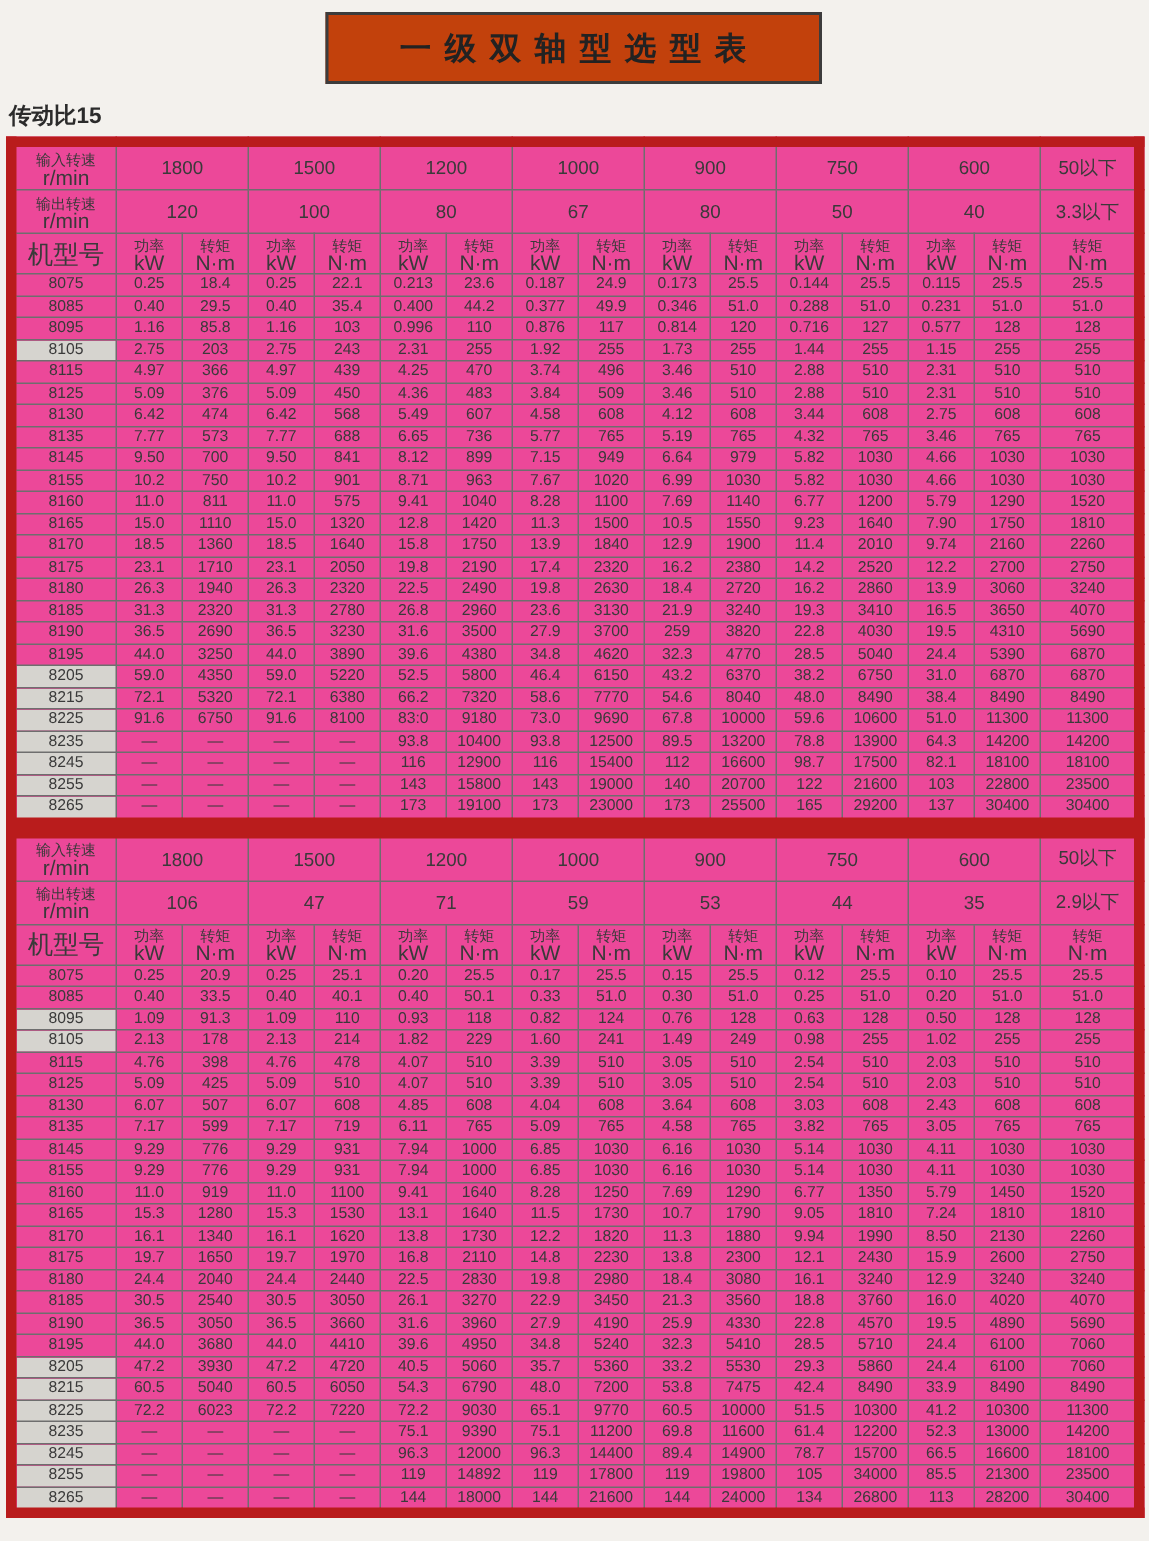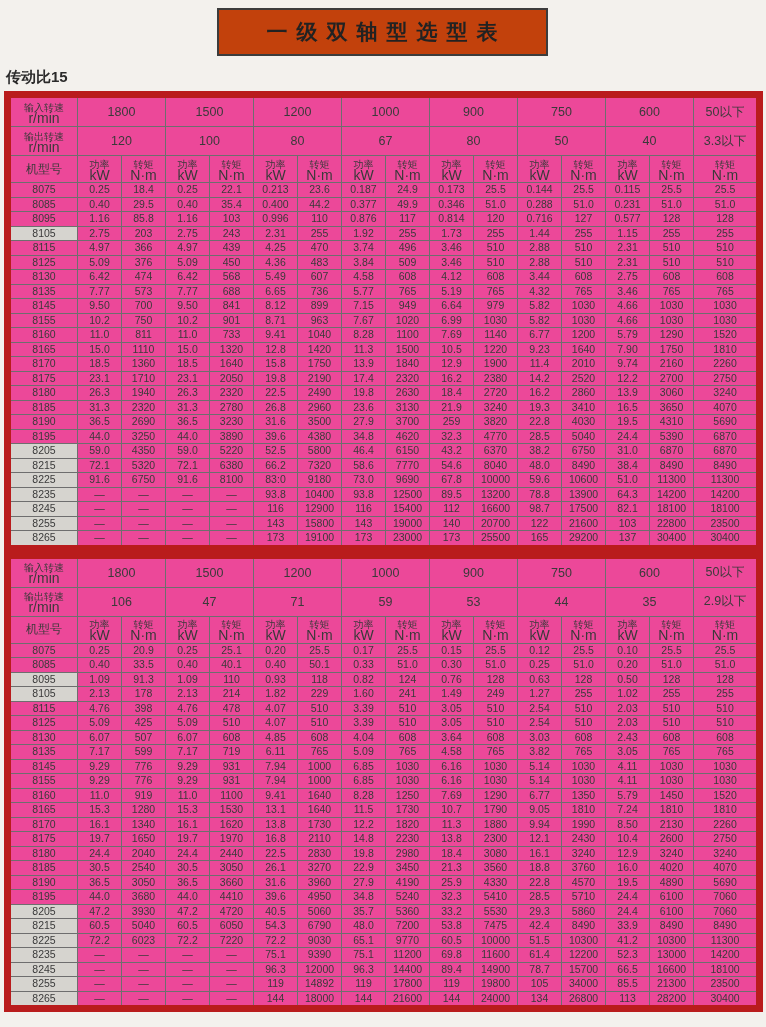--- a/index.html
+++ b/index.html
@@ -30,21 +30,21 @@
     padding:0;font-weight:normal;overflow:hidden;white-space:nowrap;color:#3a3a3a;
   }
   col.col-model{width:70px;}
   col.col-val{width:44px;}
   col.col-last{width:66px;}
   th.speed{font-size:12.5px;height:28px;color:#444;}
   th.hdr2{height:28px;}
   th.sub{height:26px;}
   .l1{font-size:10px;line-height:11px;}
   .l2{font-size:14px;line-height:10px;}
-  th.model-hdr{font-size:12px;}
+  th.model-hdr{font-size:17px;}
   tbody td{font-size:10.5px;height:13.5px;line-height:13.5px;}
   td.model{font-size:10.5px;margin-left:28px;}
   td.shaded{background:#d6d4cf;}
   td.dash{color:#5a5a5a;}
 </style>
 </head>
 <body>
 
 <div class="page">
 
@@ -345,21 +345,21 @@
             <td>1030</td>
             <td>4.66</td>
             <td>1030</td>
             <td>1030</td>
           </tr>
           <tr>
             <td class="model">8160</td>
             <td>11.0</td>
             <td>811</td>
             <td>11.0</td>
-            <td>733</td>
+            <td>575</td>
             <td>9.41</td>
             <td>1040</td>
             <td>8.28</td>
             <td>1100</td>
             <td>7.69</td>
             <td>1140</td>
             <td>6.77</td>
             <td>1200</td>
             <td>5.79</td>
             <td>1290</td>
@@ -369,21 +369,21 @@
             <td class="model">8165</td>
             <td>15.0</td>
             <td>1110</td>
             <td>15.0</td>
             <td>1320</td>
             <td>12.8</td>
             <td>1420</td>
             <td>11.3</td>
             <td>1500</td>
             <td>10.5</td>
-            <td>1220</td>
+            <td>1550</td>
             <td>9.23</td>
             <td>1640</td>
             <td>7.90</td>
             <td>1750</td>
             <td>1810</td>
           </tr>
           <tr>
             <td class="model">8170</td>
             <td>18.5</td>
             <td>1360</td>
@@ -794,21 +794,21 @@
             <td>2.13</td>
             <td>178</td>
             <td>2.13</td>
             <td>214</td>
             <td>1.82</td>
             <td>229</td>
             <td>1.60</td>
             <td>241</td>
             <td>1.49</td>
             <td>249</td>
-            <td>1.27</td>
+            <td>0.98</td>
             <td>255</td>
             <td>1.02</td>
             <td>255</td>
             <td>255</td>
           </tr>
           <tr>
             <td class="model">8115</td>
             <td>4.76</td>
             <td>398</td>
             <td>4.76</td>
@@ -976,21 +976,21 @@
             <td>19.7</td>
             <td>1970</td>
             <td>16.8</td>
             <td>2110</td>
             <td>14.8</td>
             <td>2230</td>
             <td>13.8</td>
             <td>2300</td>
             <td>12.1</td>
             <td>2430</td>
-            <td>10.4</td>
+            <td>15.9</td>
             <td>2600</td>
             <td>2750</td>
           </tr>
           <tr>
             <td class="model">8180</td>
             <td>24.4</td>
             <td>2040</td>
             <td>24.4</td>
             <td>2440</td>
             <td>22.5</td>

